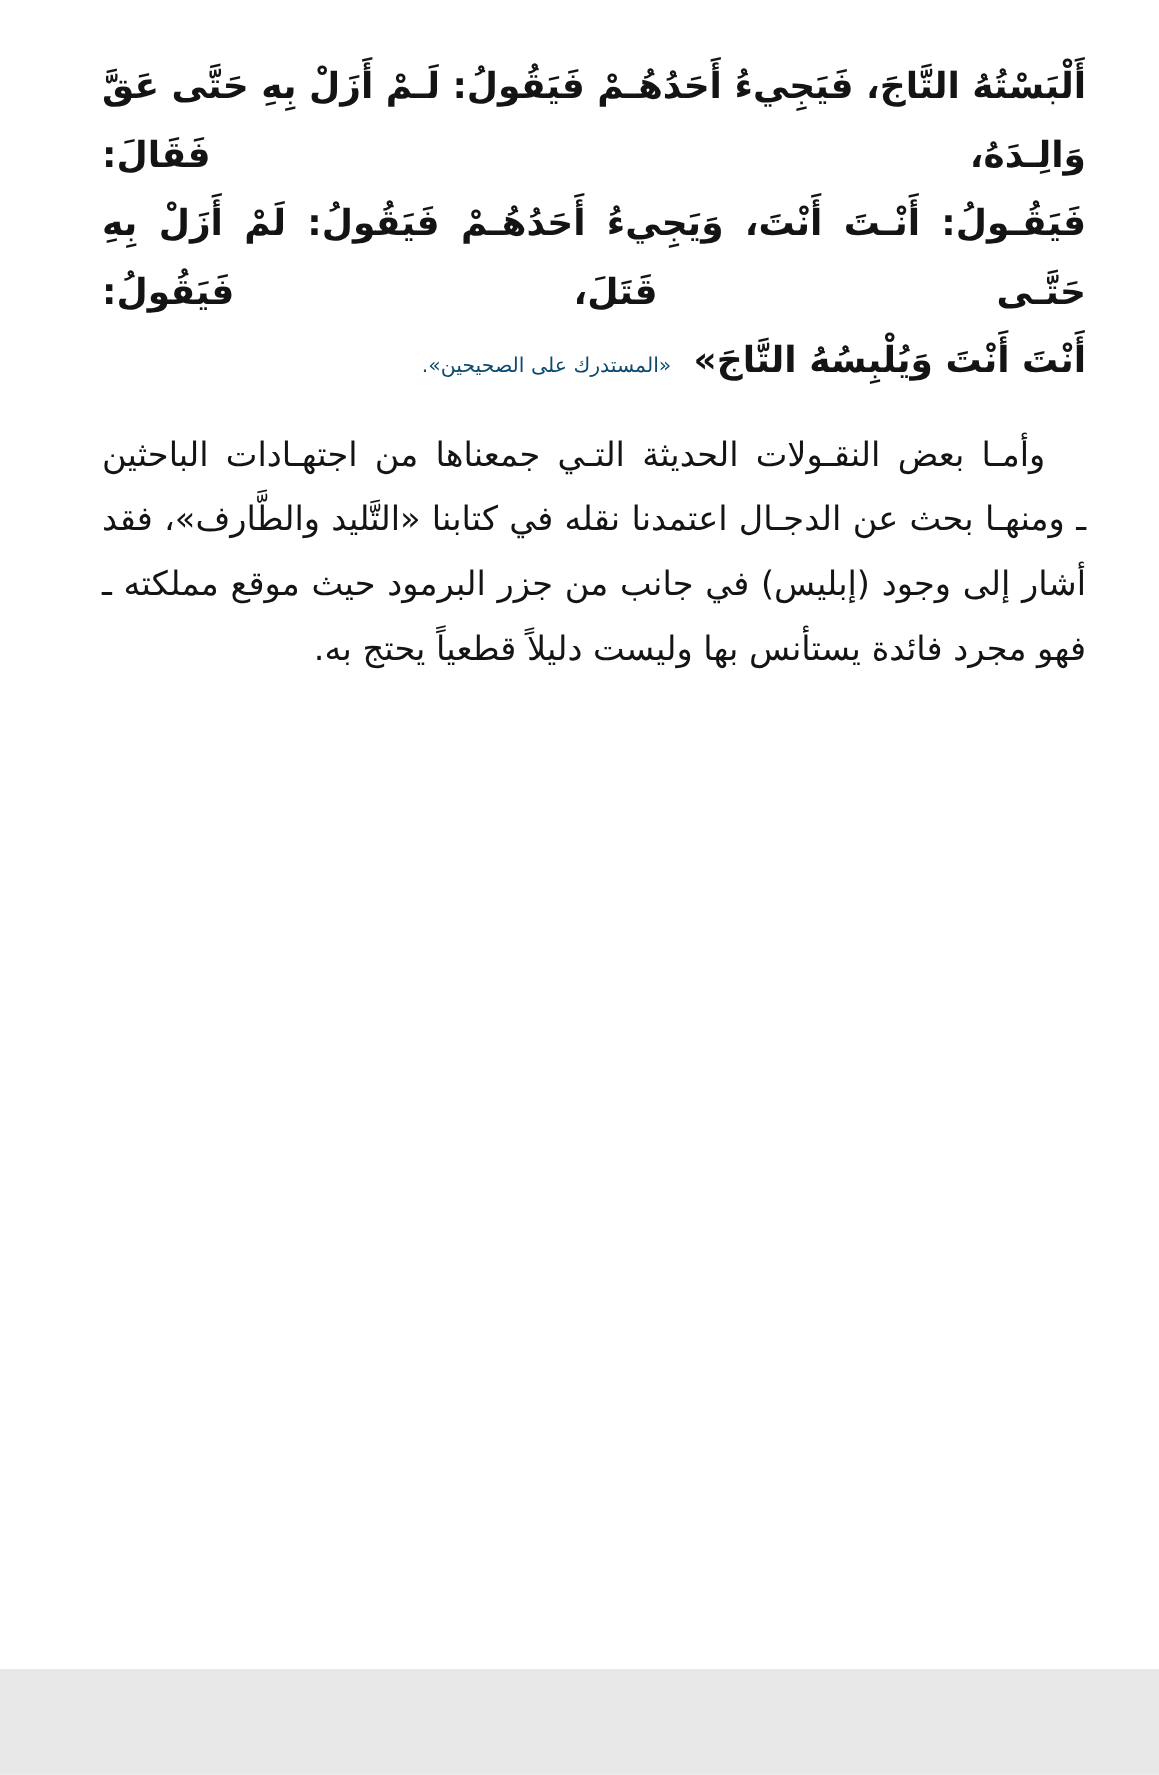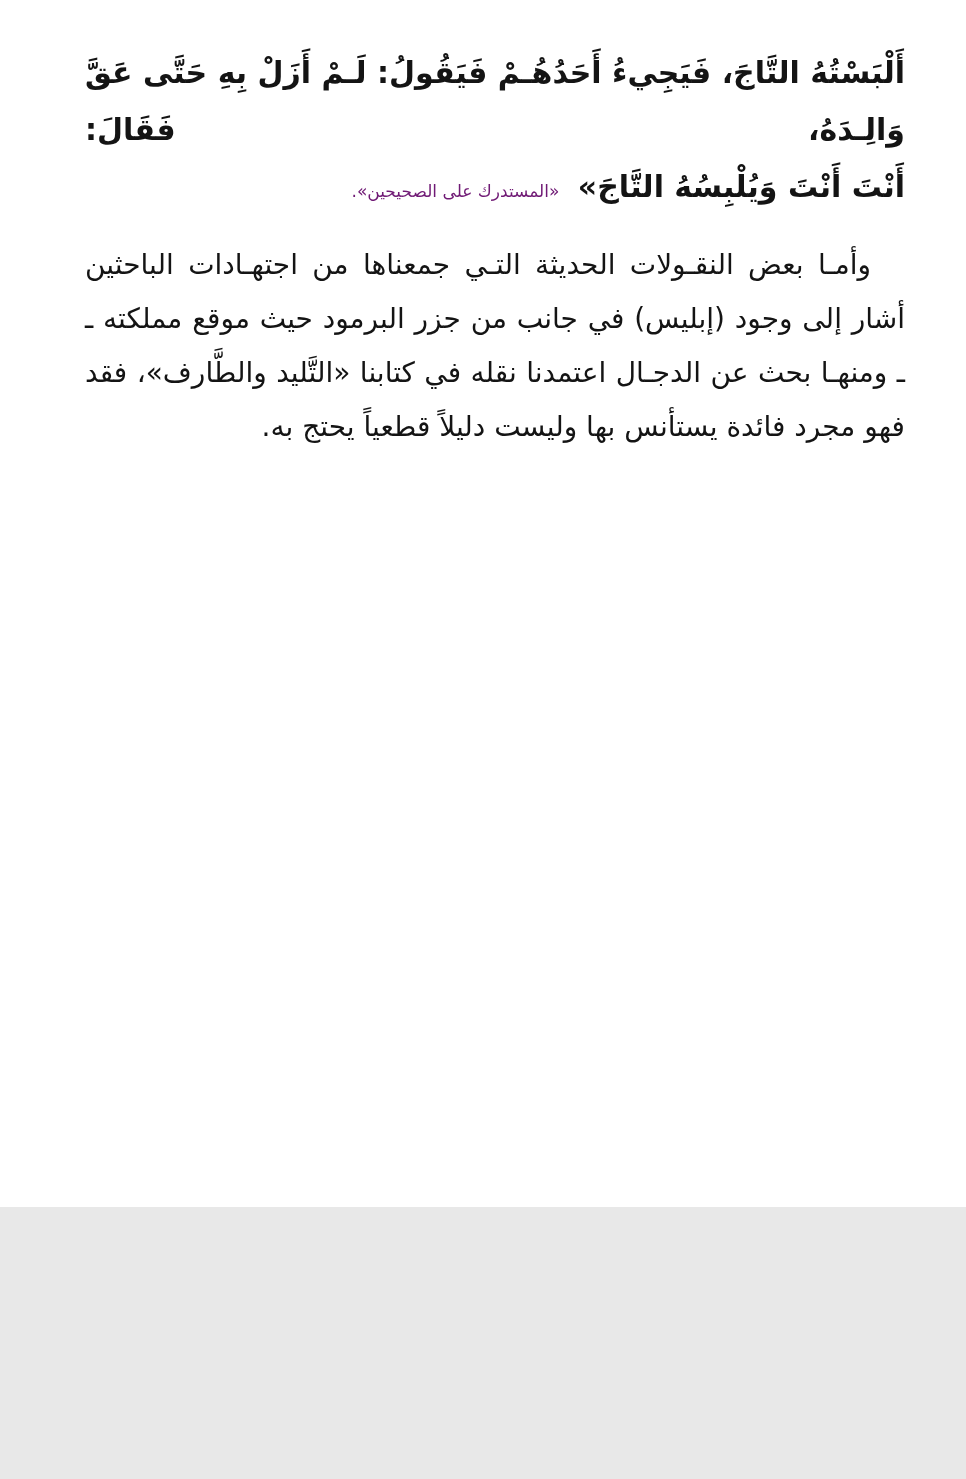--- a/index.html
+++ b/index.html
@@ -3,21 +3,21 @@
 <meta charset="utf-8">
 <style>
   html, body {
     margin: 0;
     padding: 0;
     background: #e8e8e8;
   }
   .page {
     position: relative;
     width: 966px;
-    height: 1207px;
+    height: 1391px;
     margin: 0 auto;
     background: #ffffff;
     font-family: "DejaVu Sans", sans-serif;
     color: #141414;
     overflow: hidden;
     box-sizing: border-box;
   }
   .content {
     position: absolute;
     top: 44px;
@@ -40,21 +40,21 @@
   .q-line-last {
     font-size: 30px;
     font-weight: 700;
     line-height: 57px;
     text-align: right;
   }
   .citation {
     font-size: 17px;
     font-weight: 400;
     margin-right: 8px;
-    color: #701a75;
+    color: #0c4a6e;
   }
   
   .para-block {
     margin-top: 18px;
     direction: rtl;
   }
   .p-line {
     font-size: 28px;
     font-weight: 400;
     line-height: 54px;
@@ -94,30 +94,31 @@
   }
 </style>
 </head>
 <body>
 
 <div class="page">
   <div class="content">
 
     <div class="quote-block">
       <div class="q-line">أَلْبَسْتُهُ التَّاجَ، فَيَجِيءُ أَحَدُهُـمْ فَيَقُولُ: لَـمْ أَزَلْ بِهِ حَتَّى عَقَّ وَالِـدَهُ، فَقَالَ:</div>
+      <div class="q-line">فَيَقُـولُ: أَنْـتَ أَنْتَ، وَيَجِيءُ أَحَدُهُـمْ فَيَقُولُ: لَمْ أَزَلْ بِهِ حَتَّـى قَتَلَ، فَيَقُولُ:</div>
       <div class="q-line-last">
         <span>أَنْتَ أَنْتَ وَيُلْبِسُهُ التَّاجَ»</span>
         <span class="citation">«المستدرك على الصحيحين».</span>
       </div>
     </div>
 
     <div class="para-block">
       <div class="p-line first">وأمـا بعض النقـولات الحديثة التـي جمعناها من اجتهـادات الباحثين</div>
+      <div class="p-line">ـ ومنهـا بحث عن الدجـال اعتمدنا نقله في كتابنا «التَّليد والطَّارف»، فقد</div>
       <div class="p-line">أشار إلى وجود (إبليس) في جانب من جزر البرمود حيث موقع مملكته ـ</div>
-      <div class="p-line">ـ ومنهـا بحث عن الدجـال اعتمدنا نقله في كتابنا «التَّليد والطَّارف»، فقد</div>
       <div class="p-line last">فهو مجرد فائدة يستأنس بها وليست دليلاً قطعياً يحتج به.</div>
     </div>
 
   </div>
 
   <div class="footer">
     <span class="page-number">١٥٦</span>
     <span class="watermark">https://arabicdawateislami.net</span>
   </div>
 </div>

